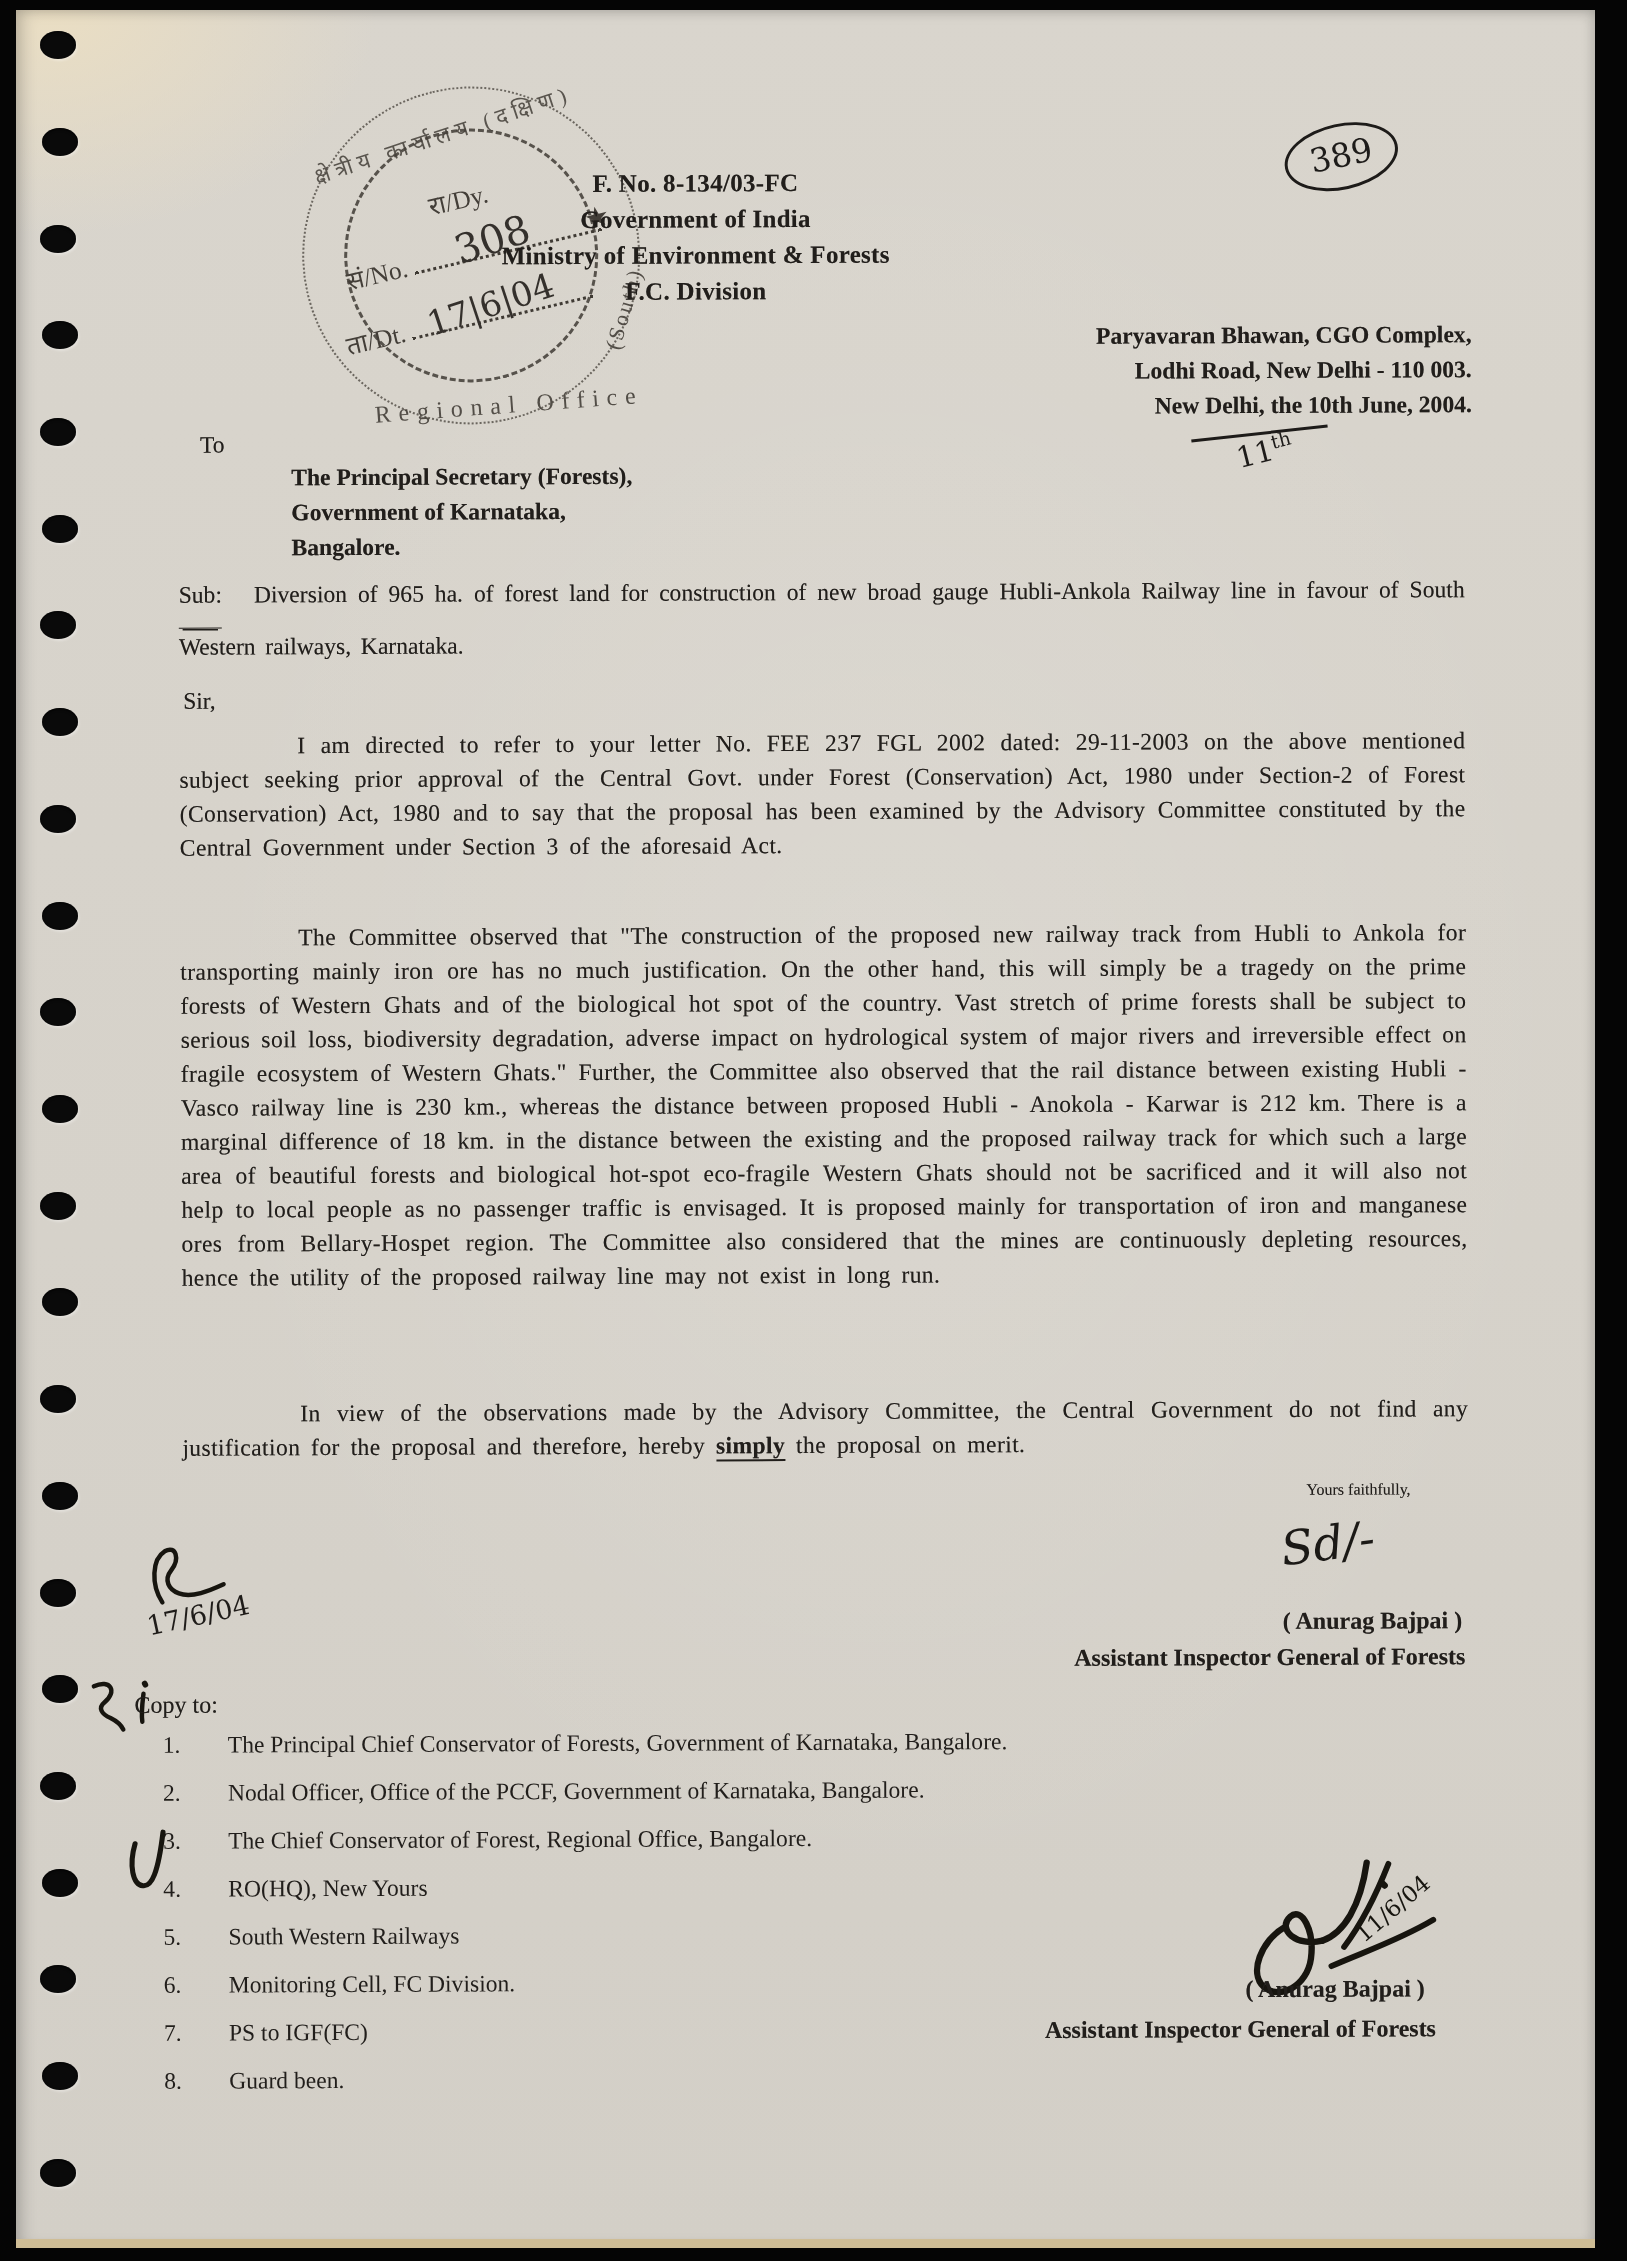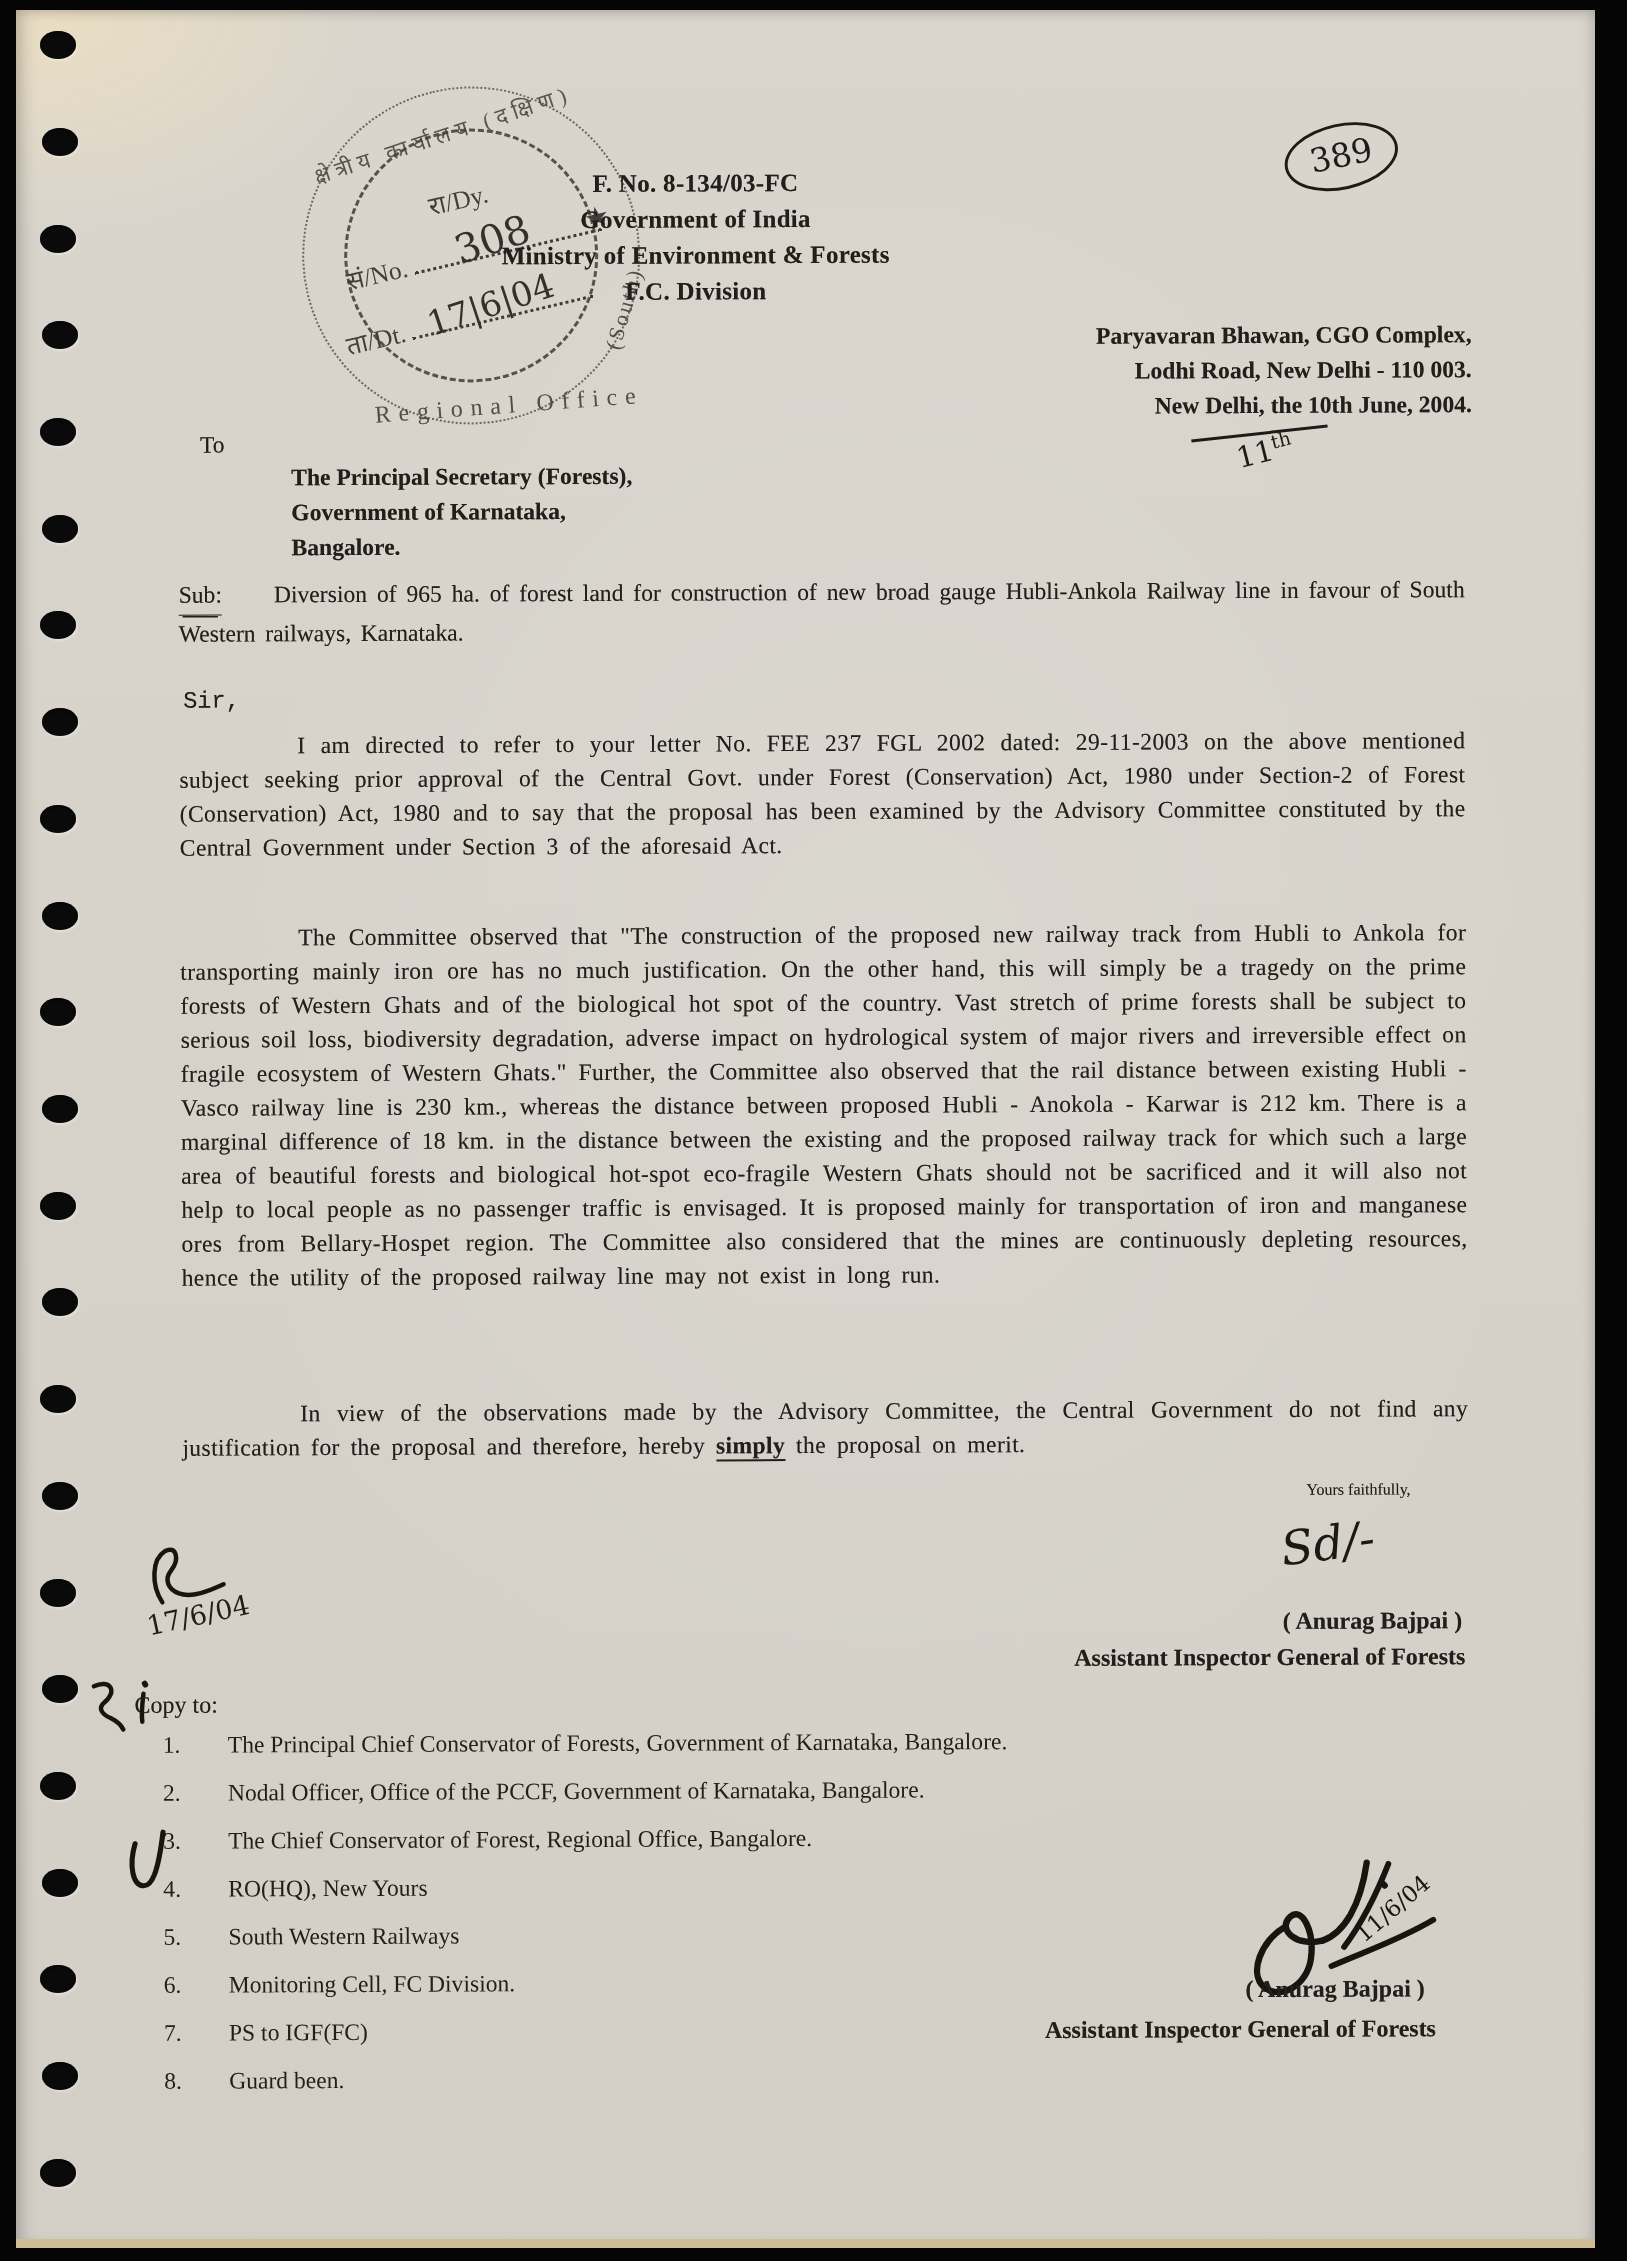--- a/index.html
+++ b/index.html
@@ -49,23 +49,23 @@
   .date-strike{position:absolute;left:1178px;top:424px;width:137px;border-top:3.8px solid #1d1b19;
                transform:rotate(-6deg);}
   .hand-date{position:absolute;left:1223px;top:425px;font-family:"DejaVu Serif",serif;font-size:29px;
              transform:rotate(-14deg);color:#1d1b19;}
   .hand-date sup{font-size:19px;}
   
   .to-label{left:187px;top:419px;font-size:23.6px;}
   .recipient{left:278px;top:448px;font-size:23.6px;font-weight:600;line-height:35px;}
   .subject{left:165px;top:564px;width:1286px;font-size:23.6px;line-height:36px;text-align:justify;
            word-spacing:3.8px;}
-  .sub-label{display:inline-block;margin-right:52px;border-bottom:1.9px solid #211e1b;padding-bottom:2px;
+  .sub-label{display:inline-block;margin-right:32px;border-bottom:1.9px solid #211e1b;padding-bottom:15px;
              box-shadow:0 5.7px 0 -3.8px #211e1b;}
-  .sir{left:169px;top:675px;font-size:23.6px;font-family:Liberation Mono, monospace;}
+  .sir{left:169px;top:675px;font-size:23.6px;}
   .para{left:165px;top:0;width:1286px;font-size:23.6px;line-height:34px;text-align:justify;
         word-spacing:4.5px;letter-spacing:0.4px;text-indent:118px;}
   .para.p1{top:716px;}
   .para.p2{top:908px;}
   .para.p3{top:1384px;}
   .rejects{font-weight:700;border-bottom:2.6px solid #211e1b;padding-bottom:0.6px;}
   
   .closing{right:186px;top:1473px;font-size:16px;}
   .sd{position:absolute;left:1263px;top:1508px;font-family:"DejaVu Serif",serif;font-style:italic;
       font-size:47px;transform:rotate(-7deg);color:#1b1916;}

